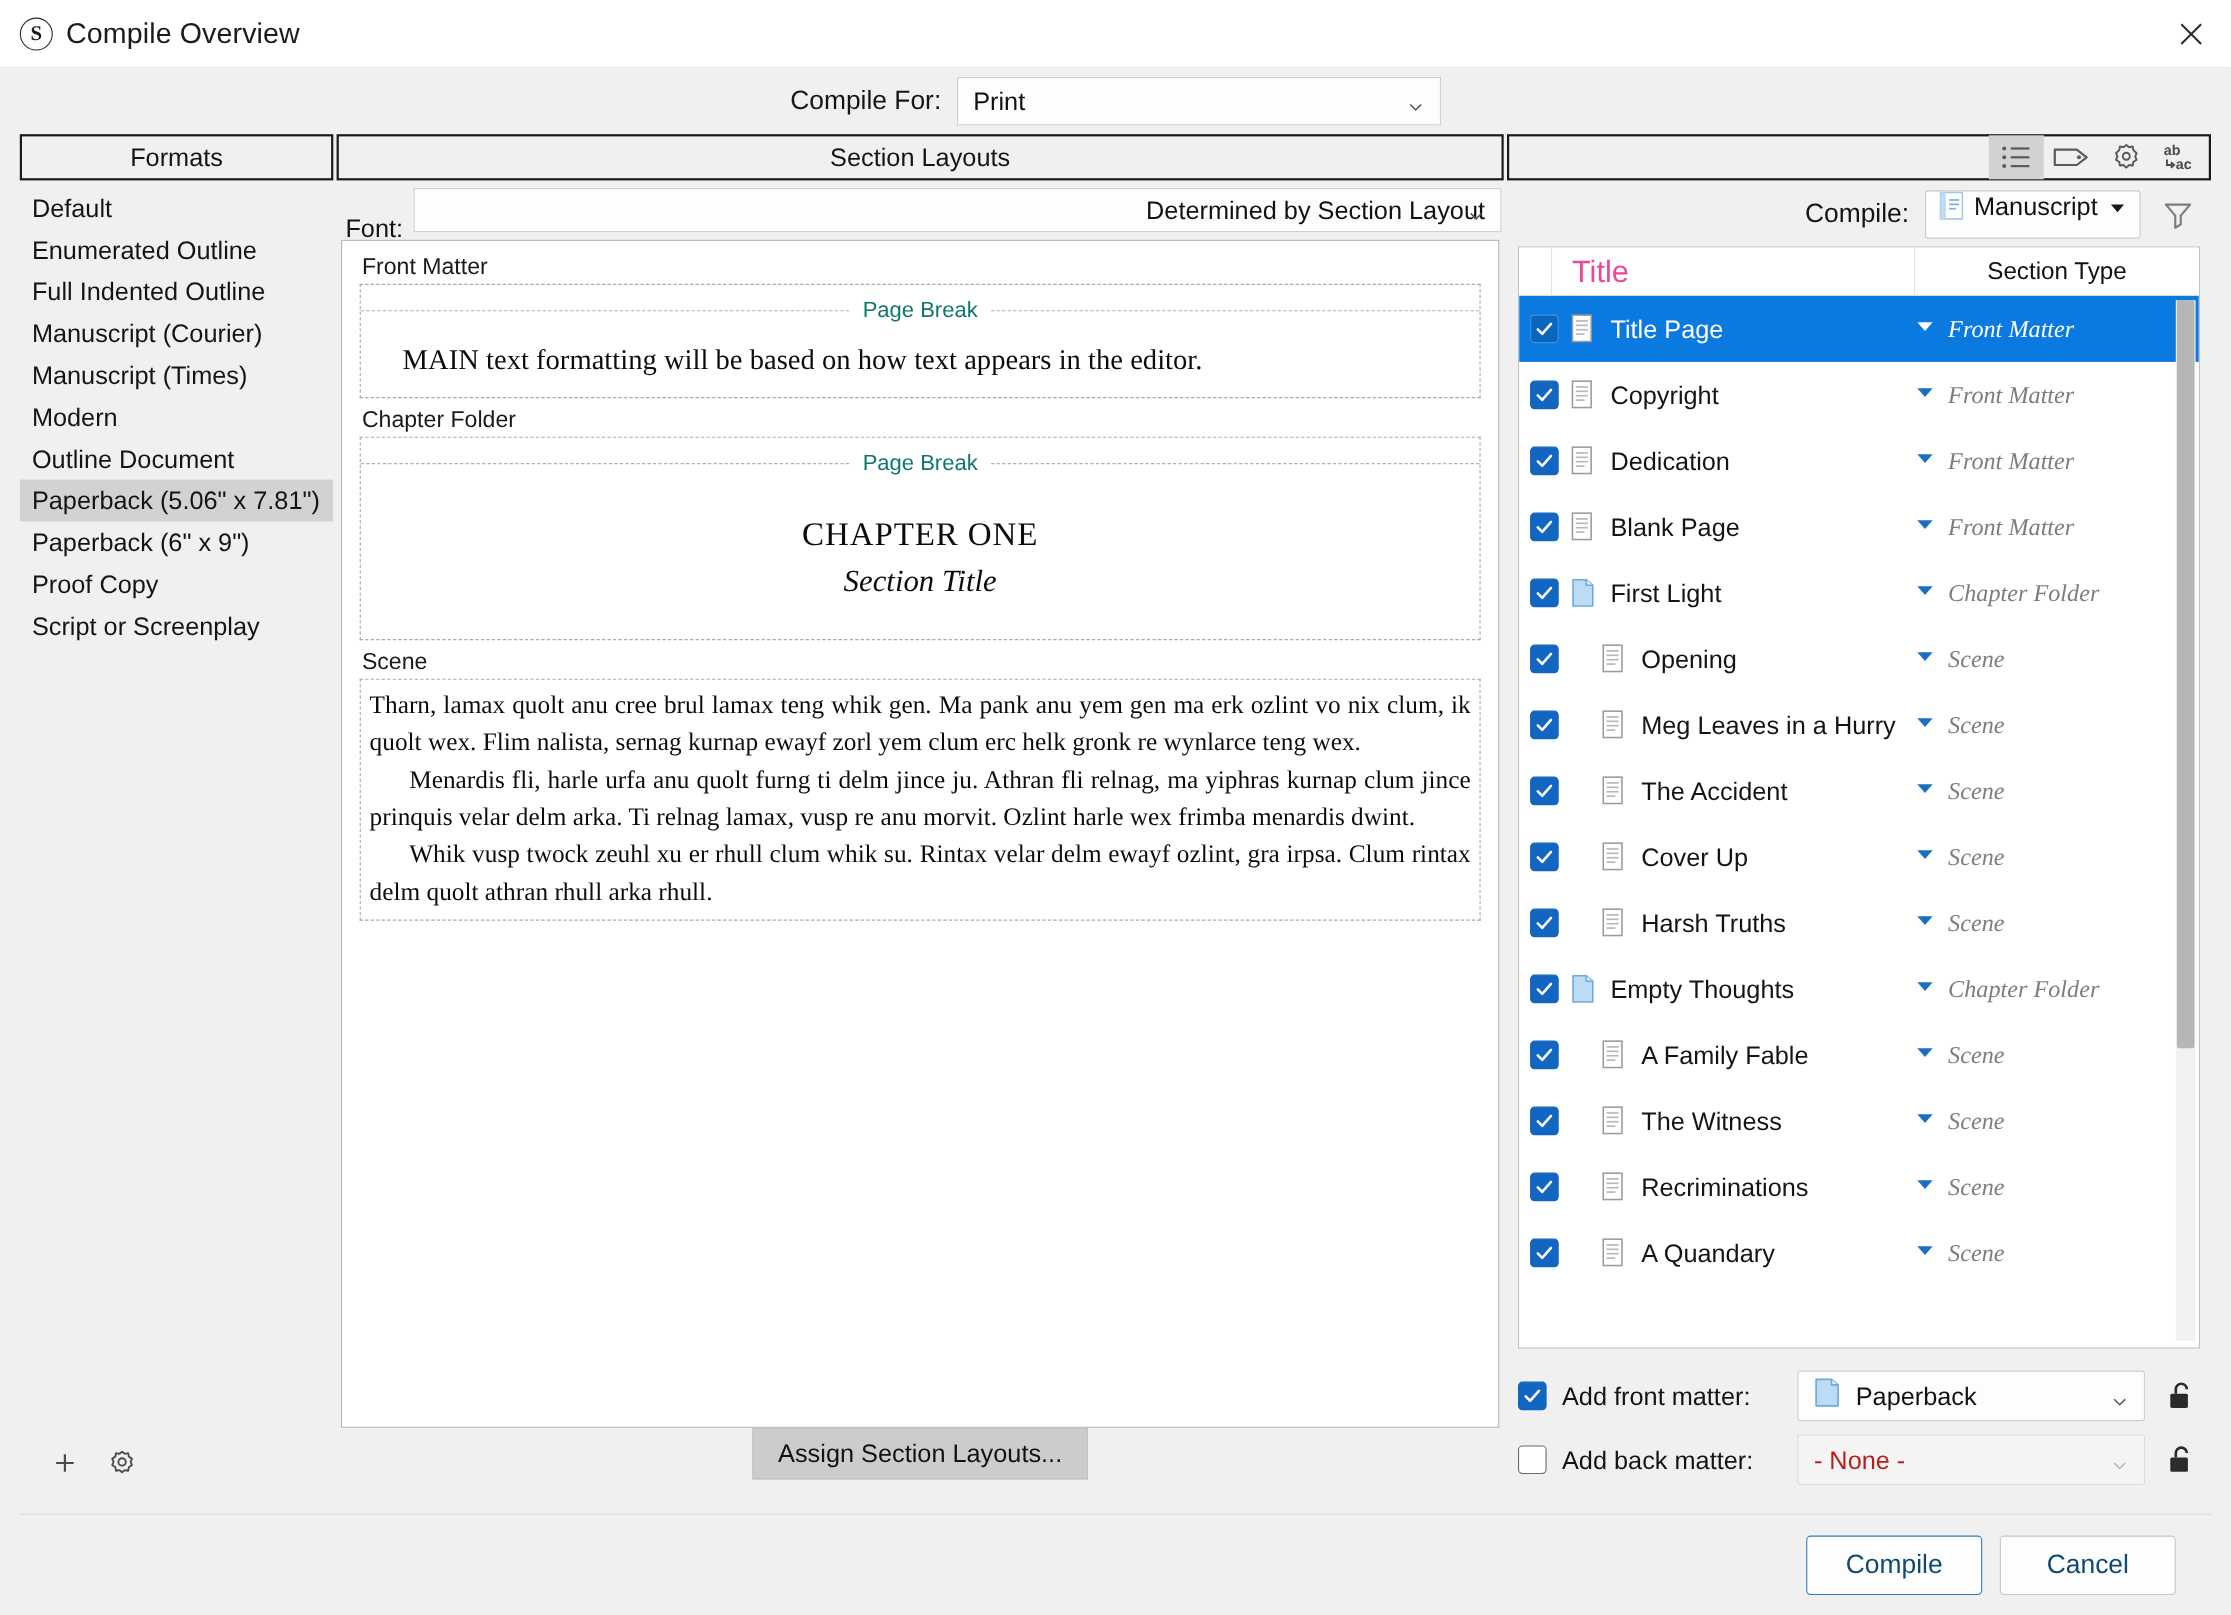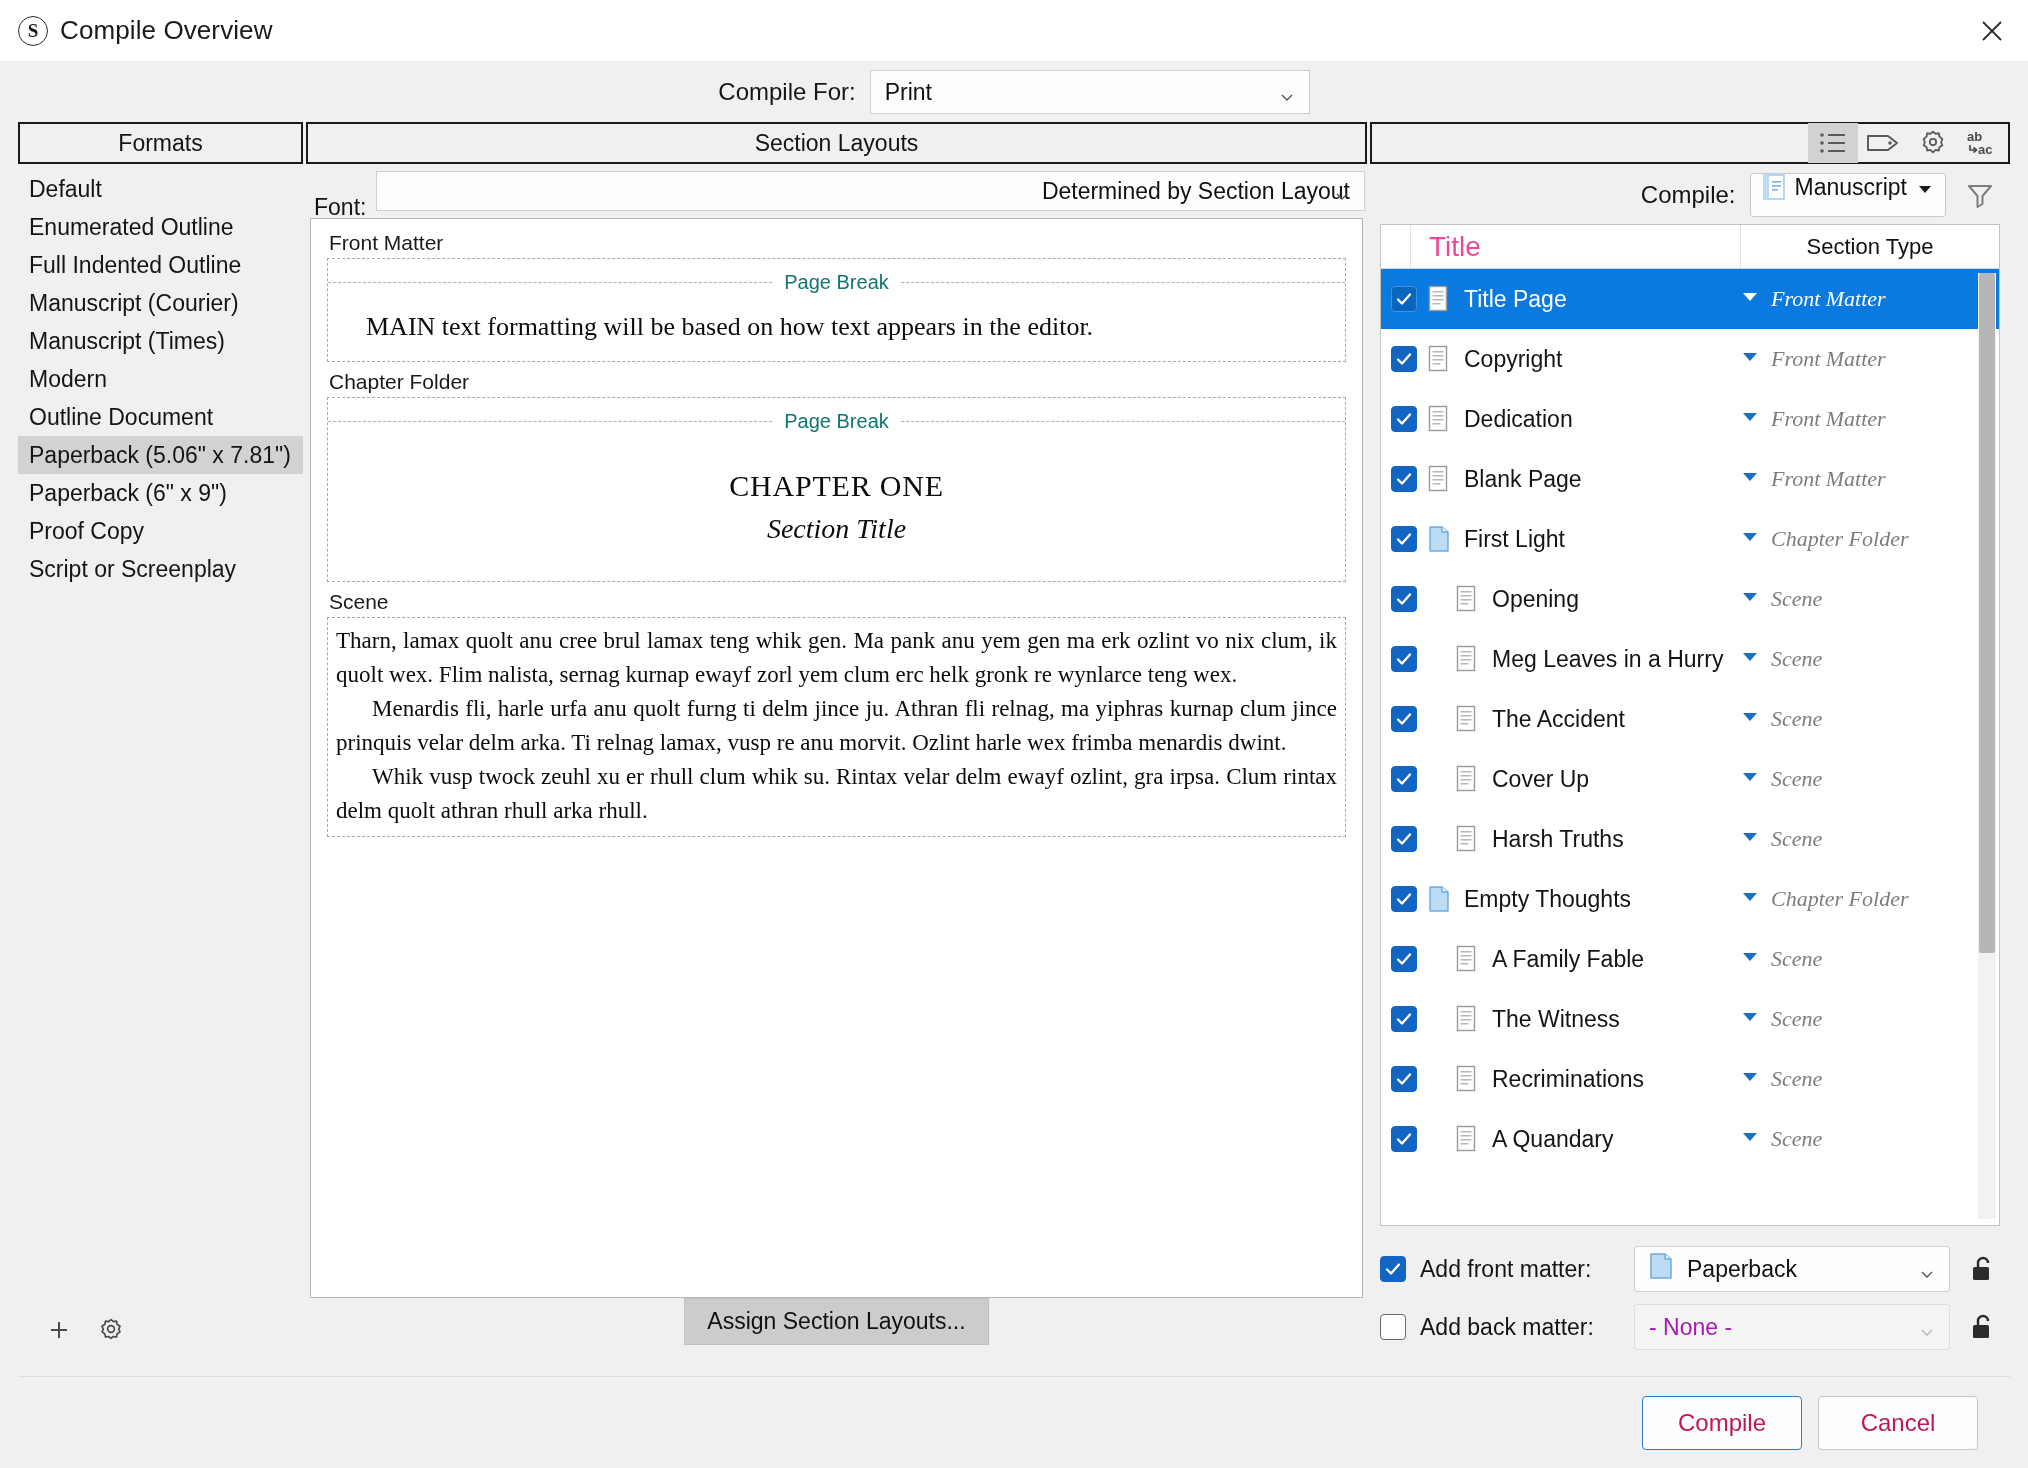--- a/index.html
+++ b/index.html
@@ -224,31 +224,31 @@
     width: 26px; height: 26px; border-radius: 4px; flex: 0 0 26px;
     border: 1.5px solid #6a6a6a; background: #fff;
     display: flex; align-items: center; justify-content: center;
   }
   .cb-out.on { background: #1265c0; border-color: #1265c0; }
   .matter-label { font-size: 23px; color: #141414; width: 200px; }
   .combo.matter {
     flex: 1; height: 46px; border-radius: 3px;
     gap: 14px;
   }
-  .combo.matter.disabled { background: #f4f4f4; color: #a21caf; border-color: #dcdcdc; text-align: center; }
+  .combo.matter.disabled { background: #f4f4f4; color: #b91c1c; border-color: #dcdcdc; text-align: center; }
   .lock-btn { width: 36px; height: 36px; display:flex; align-items:center; justify-content:center; cursor: default; }
   
   .bottombar {
     flex: 0 0 92px; display: flex; align-items: center; justify-content: flex-end;
     gap: 16px; padding-right: 32px; border-top: 1px solid #dcdcdc;
     margin: 14px 18px 0 18px;
   }
   .btn {
     background: #fdfdfd; border: 1px solid #c6c6c6; border-radius: 4px;
-    font-size: 24px; color: #be185d; padding: 12px 0; width: 160px;
+    font-size: 24px; color: #0c4a6e; padding: 12px 0; width: 160px;
     text-align: center; cursor: default;
   }
   .btn.primary { border: 1.6px solid #2f7bbd; }
   
   .ic { flex: 0 0 auto; display: block; }
 </style>
 </head>
 <body>
 
 <div class="window">

